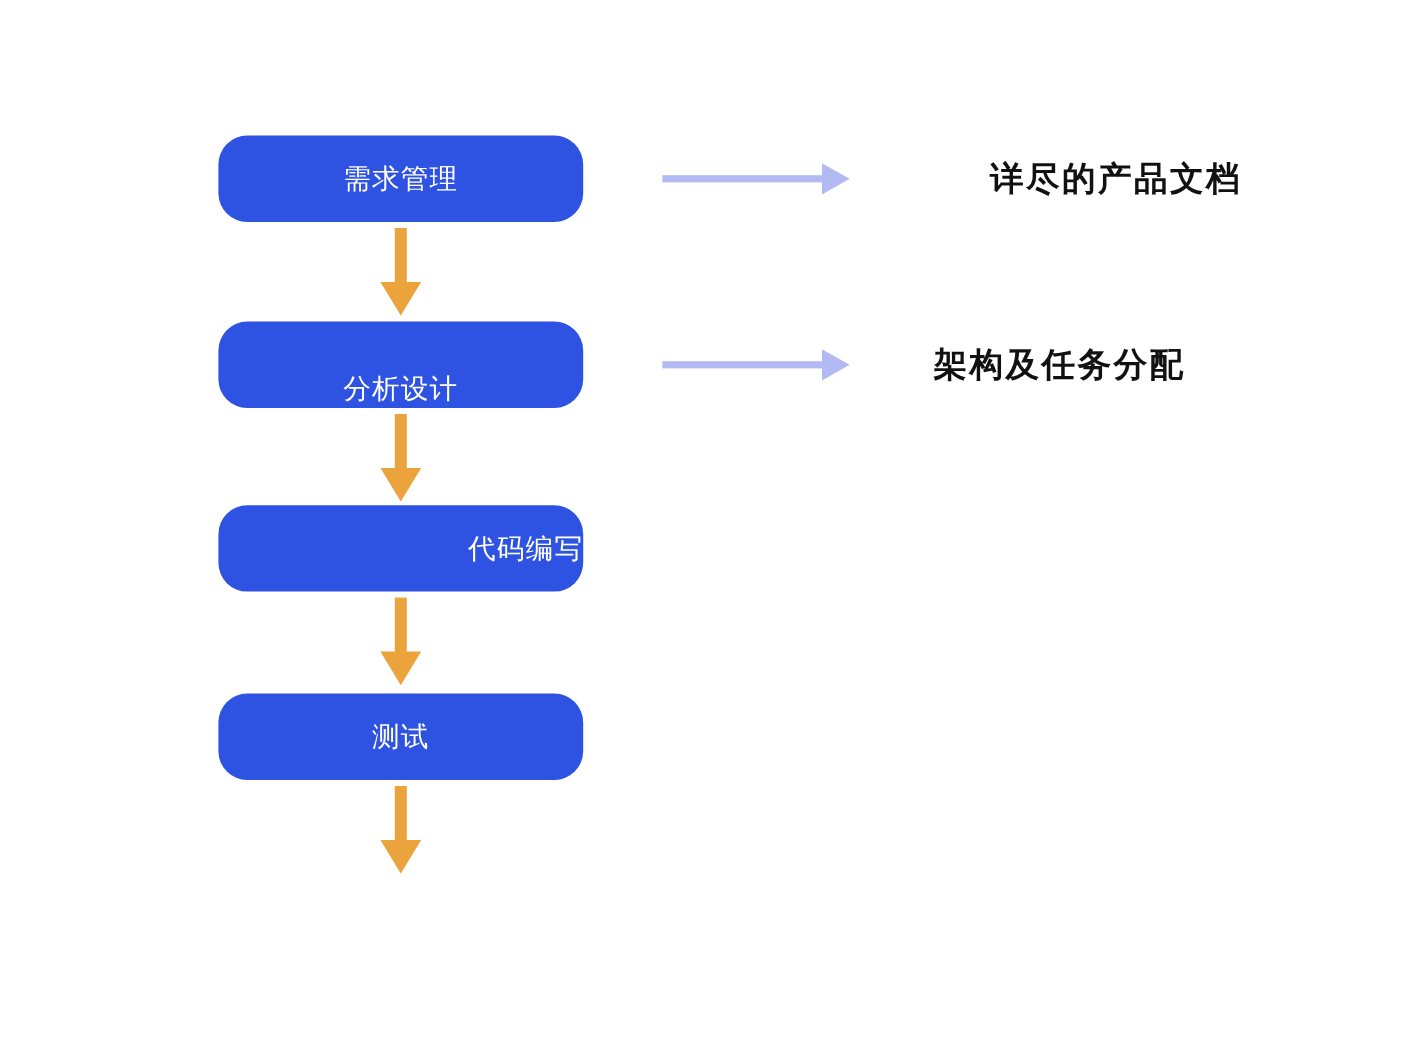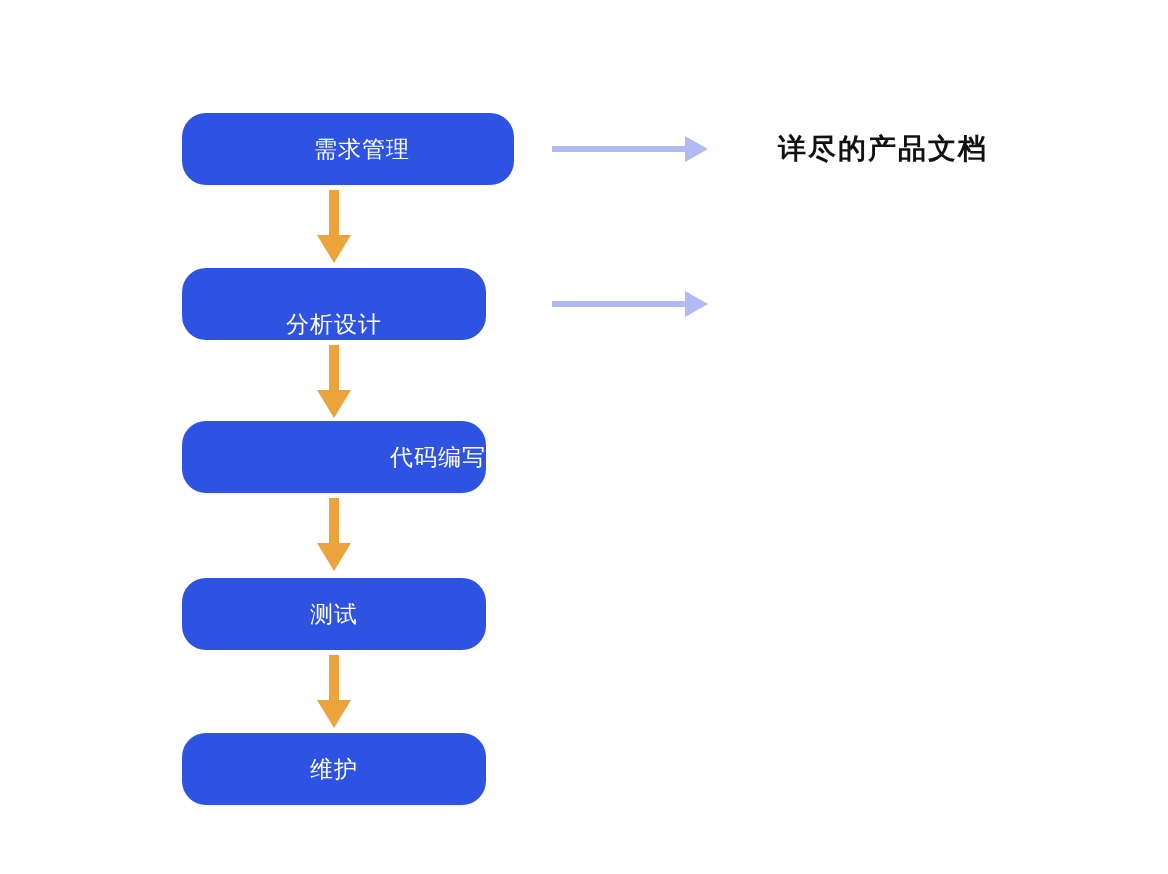--- a/index.html
+++ b/index.html
@@ -23,21 +23,21 @@
     background: #2e53e3;
     border-radius: 24px;
     display: flex;
     align-items: center;
     justify-content: center;
     color: #ffffff;
     font-size: 23px;
     font-weight: 500;
     letter-spacing: 1px;
   }
-  .node.n0 { top: 113px; padding-left: 28px; }
+  .node.n0 { top: 113px; }
   .node.n1 { top: 268px; align-items: flex-end; }
   .node.n2 { top: 421px; justify-content: flex-end; }
   .node.n3 { top: 578px; justify-content: center; }
   .node.n4 { top: 733px; }
 
   
   .varrow {
     position: absolute;
     left: 317px;
     width: 34px;
@@ -98,42 +98,39 @@
     position: absolute;
     left: 778px;
     height: 36px;
     line-height: 36px;
     color: #111111;
     font-size: 28px;
     font-weight: 700;
     letter-spacing: 2px;
     white-space: nowrap;
   }
-  .annotation.t0 { top: 131px; }
+  .annotation.t0 { top: 131px; margin-left: 47px; }
   .annotation.t1 { top: 286px; }
 </style>
 </head>
 <body>
 
 <div class="canvas">
 
   <div class="node n0">
     <span>需求管理</span>
   </div>
   <div class="node n1">
     <span>分析设计</span>
   </div>
   <div class="node n2">
     <span>代码编写</span>
   </div>
   <div class="node n3">
     <span>测试</span>
-  </div>
-  <div class="node n4">
-    <span>维护</span>
   </div>
 
   <div class="varrow a0">
     <div class="shaft"></div>
     <div class="head"></div>
   </div>
   <div class="varrow a1">
     <div class="shaft"></div>
     <div class="head"></div>
   </div>
@@ -149,14 +146,15 @@
   <div class="harrow h0">
     <div class="shaft"></div>
     <div class="head"></div>
   </div>
   <div class="harrow h1">
     <div class="shaft"></div>
     <div class="head"></div>
   </div>
 
   <div class="annotation t0">详尽的产品文档</div>
+  <div class="annotation t1">架构及任务分配</div>
 
 </div>
 
 </body></html>

